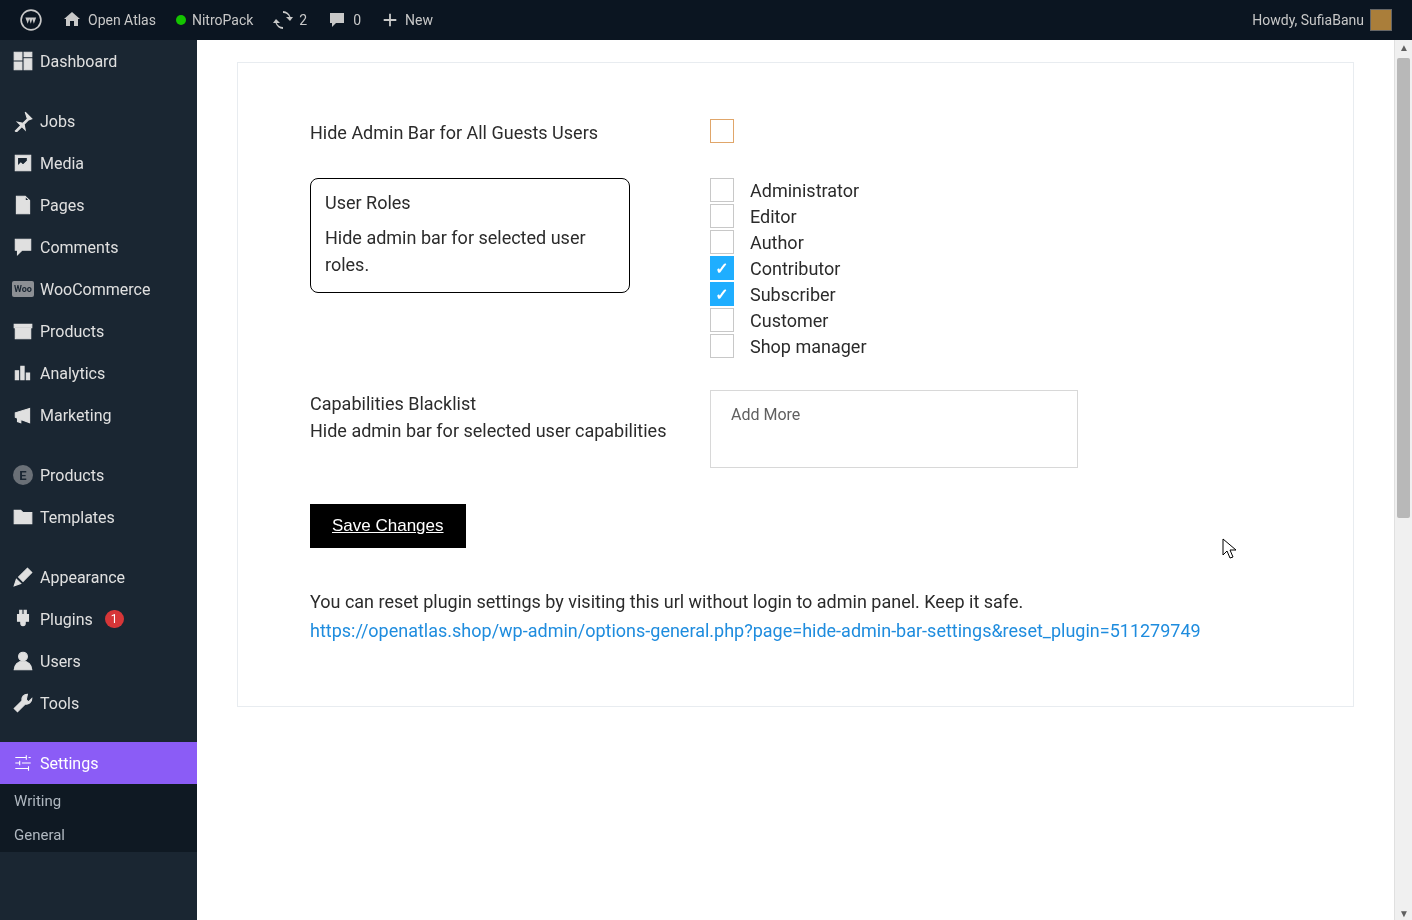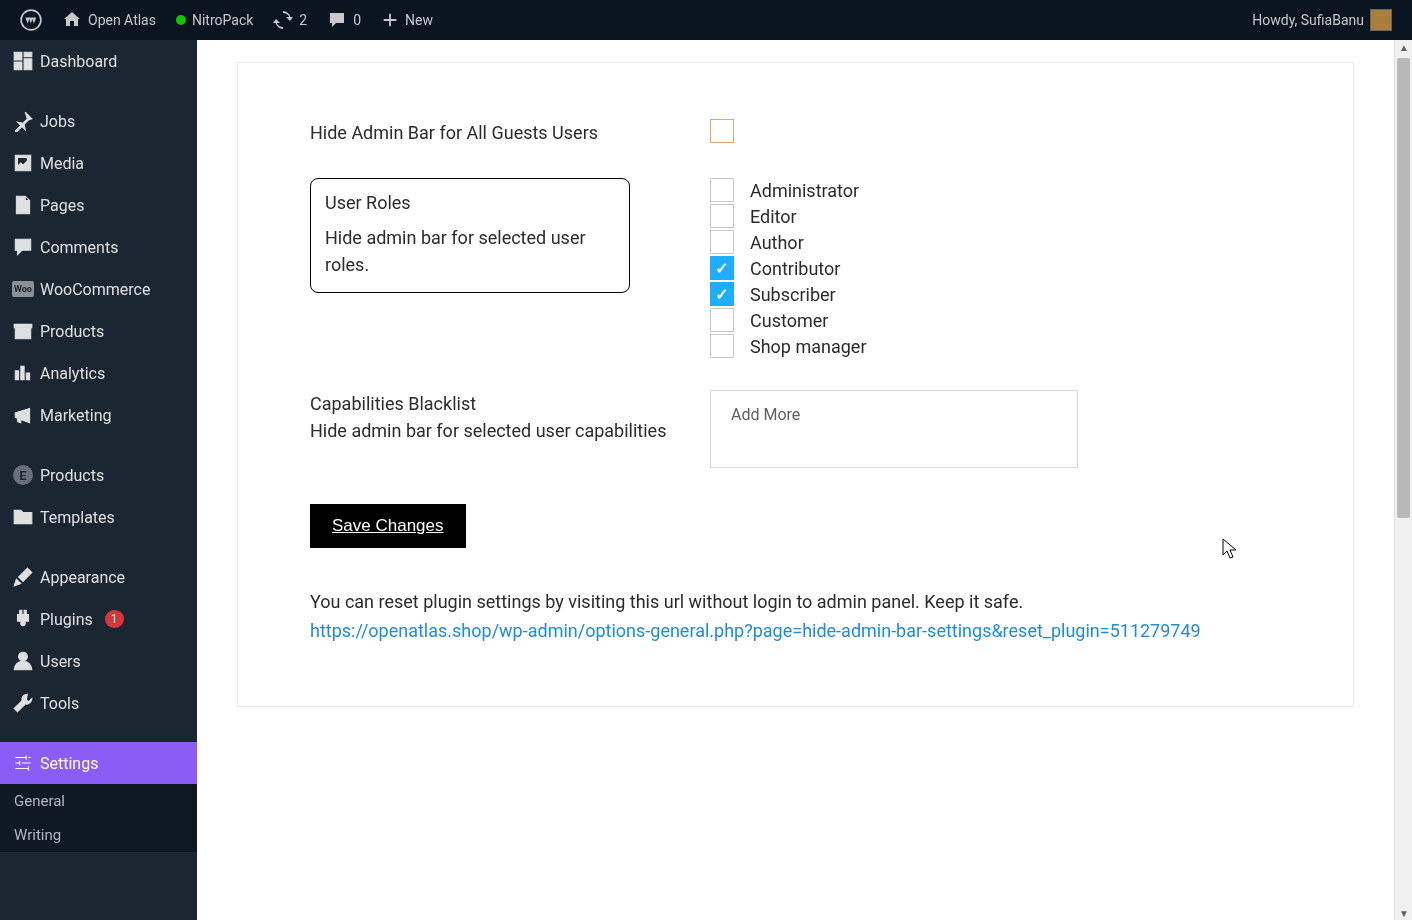--- a/index.html
+++ b/index.html
@@ -229,22 +229,22 @@
       <div class="menu-item active">
         <span class="menu-icon">
           <svg viewBox="0 0 20 20">
             <path d="M3 5h10m2 0h2M3 10h4m2 0h8M3 15h12m2 0h0M13 3v4M7 8v4M15 13v4" fill="currentColor" stroke="currentColor"></path>
           </svg>
         </span>
         <span>Settings</span>
       </div>
     </div>
   <div class="submenu" id="sidebar-submenu">
+      <div class="submenu-item">Writing</div>
       <div class="submenu-item">General</div>
-      <div class="submenu-item">Writing</div>
     </div>
 </div>
 
 <div class="content">
   <div class="card">
 
 
     <div class="form-row">
       <div class="form-label">Hide Admin Bar for All Guests Users</div>
       <div class="form-control"><span class="checkbox-single"></span></div>

